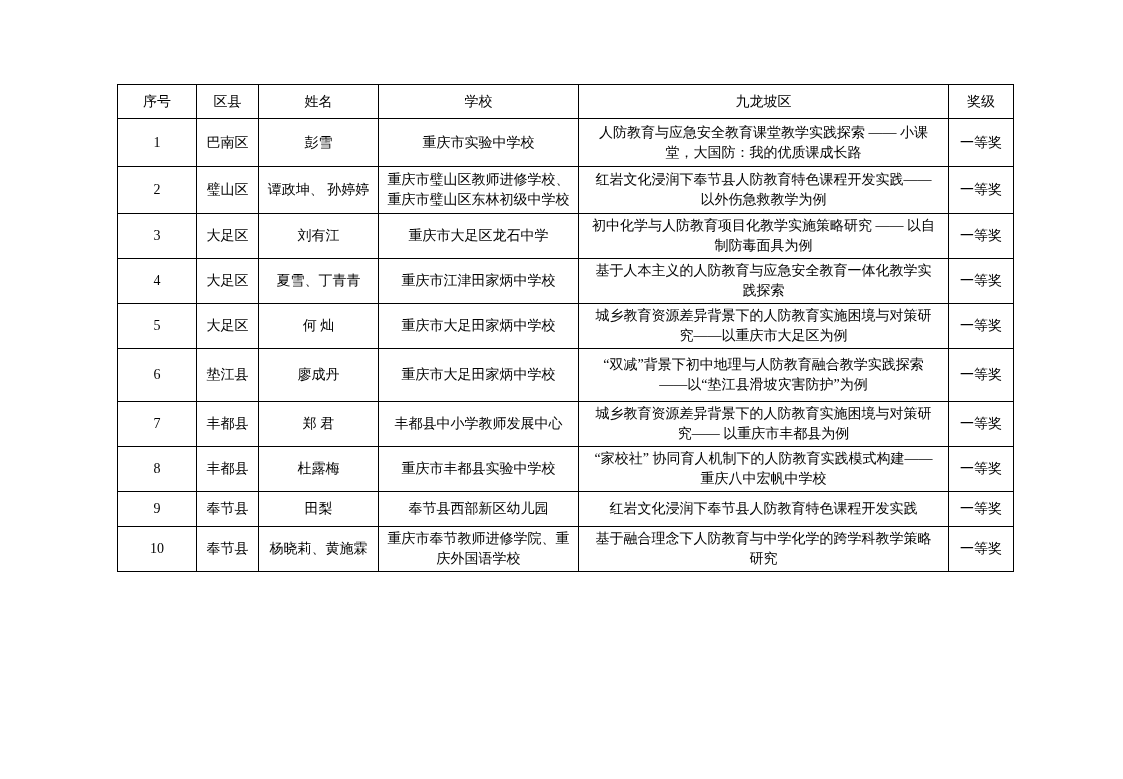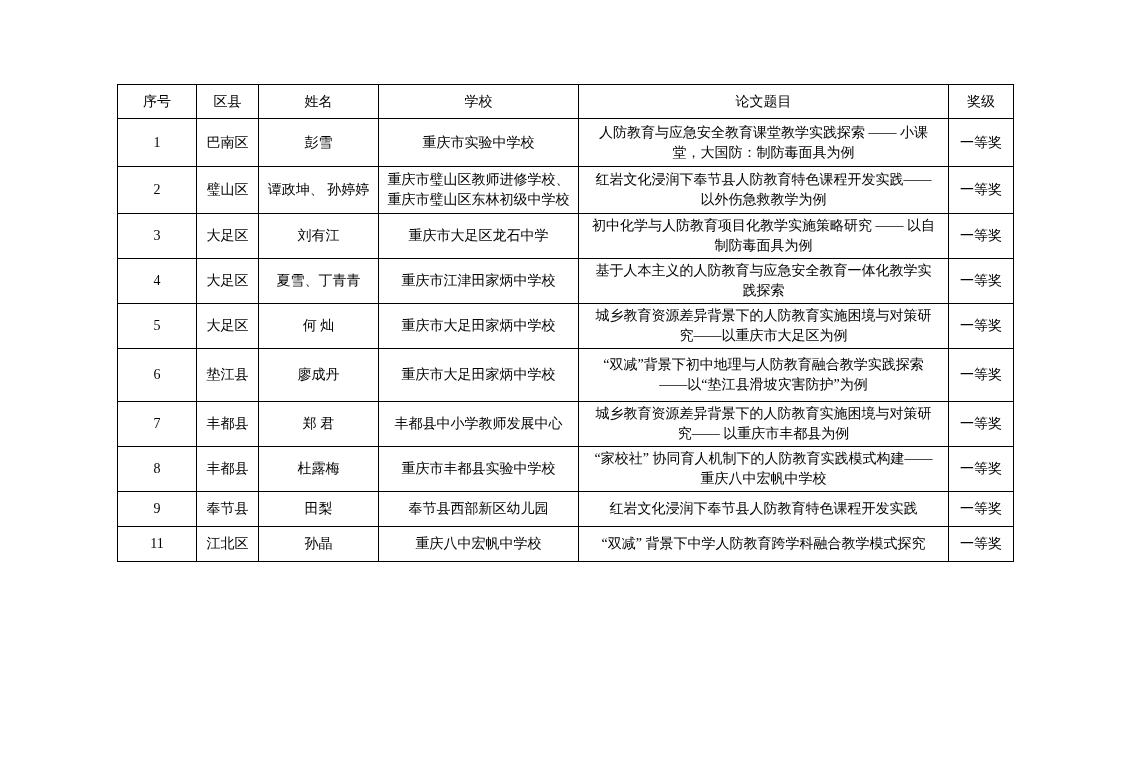--- a/index.html
+++ b/index.html
@@ -57,32 +57,32 @@
       <col class="col-school">
       <col class="col-title">
       <col class="col-award">
     </colgroup>
     <thead>
       <tr>
         <th>序号</th>
         <th>区县</th>
         <th>姓名</th>
         <th>学校</th>
-        <th>论文题目</th>
+        <th>九龙坡区</th>
         <th>奖级</th>
       </tr>
     </thead>
     <tbody>
         <tr style="height: 48px;">
           <td>1</td>
           <td>巴南区</td>
           <td>彭雪</td>
           <td>重庆市实验中学校</td>
           <td>人防教育与应急安全教育课堂教学实践探索 —— 小课
-堂，大国防：制防毒面具为例</td>
+堂，大国防：我的优质课成长路</td>
           <td>一等奖</td>
         </tr>
         <tr style="height: 47px;">
           <td>2</td>
           <td>璧山区</td>
           <td>谭政坤、 孙婷婷</td>
           <td>重庆市璧山区教师进修学校、
 重庆市璧山区东林初级中学校</td>
           <td>红岩文化浸润下奉节县人防教育特色课程开发实践——
 以外伤急救教学为例</td>
@@ -143,23 +143,25 @@
           <td>一等奖</td>
         </tr>
         <tr style="height: 35px;">
           <td>9</td>
           <td>奉节县</td>
           <td>田梨</td>
           <td>奉节县西部新区幼儿园</td>
           <td>红岩文化浸润下奉节县人防教育特色课程开发实践</td>
           <td>一等奖</td>
         </tr>
-        <tr style="height: 35px;">
-          <td>11</td>
-          <td>江北区</td>
-          <td>孙晶</td>
-          <td>重庆八中宏帆中学校</td>
-          <td>“双减” 背景下中学人防教育跨学科融合教学模式探究</td>
+        <tr style="height: 45px;">
+          <td>10</td>
+          <td>奉节县</td>
+          <td>杨晓莉、黄施霖</td>
+          <td>重庆市奉节教师进修学院、重
+庆外国语学校</td>
+          <td>基于融合理念下人防教育与中学化学的跨学科教学策略
+研究</td>
           <td>一等奖</td>
         </tr>
       </tbody>
   </table>
 </div>
 
 </body></html>

